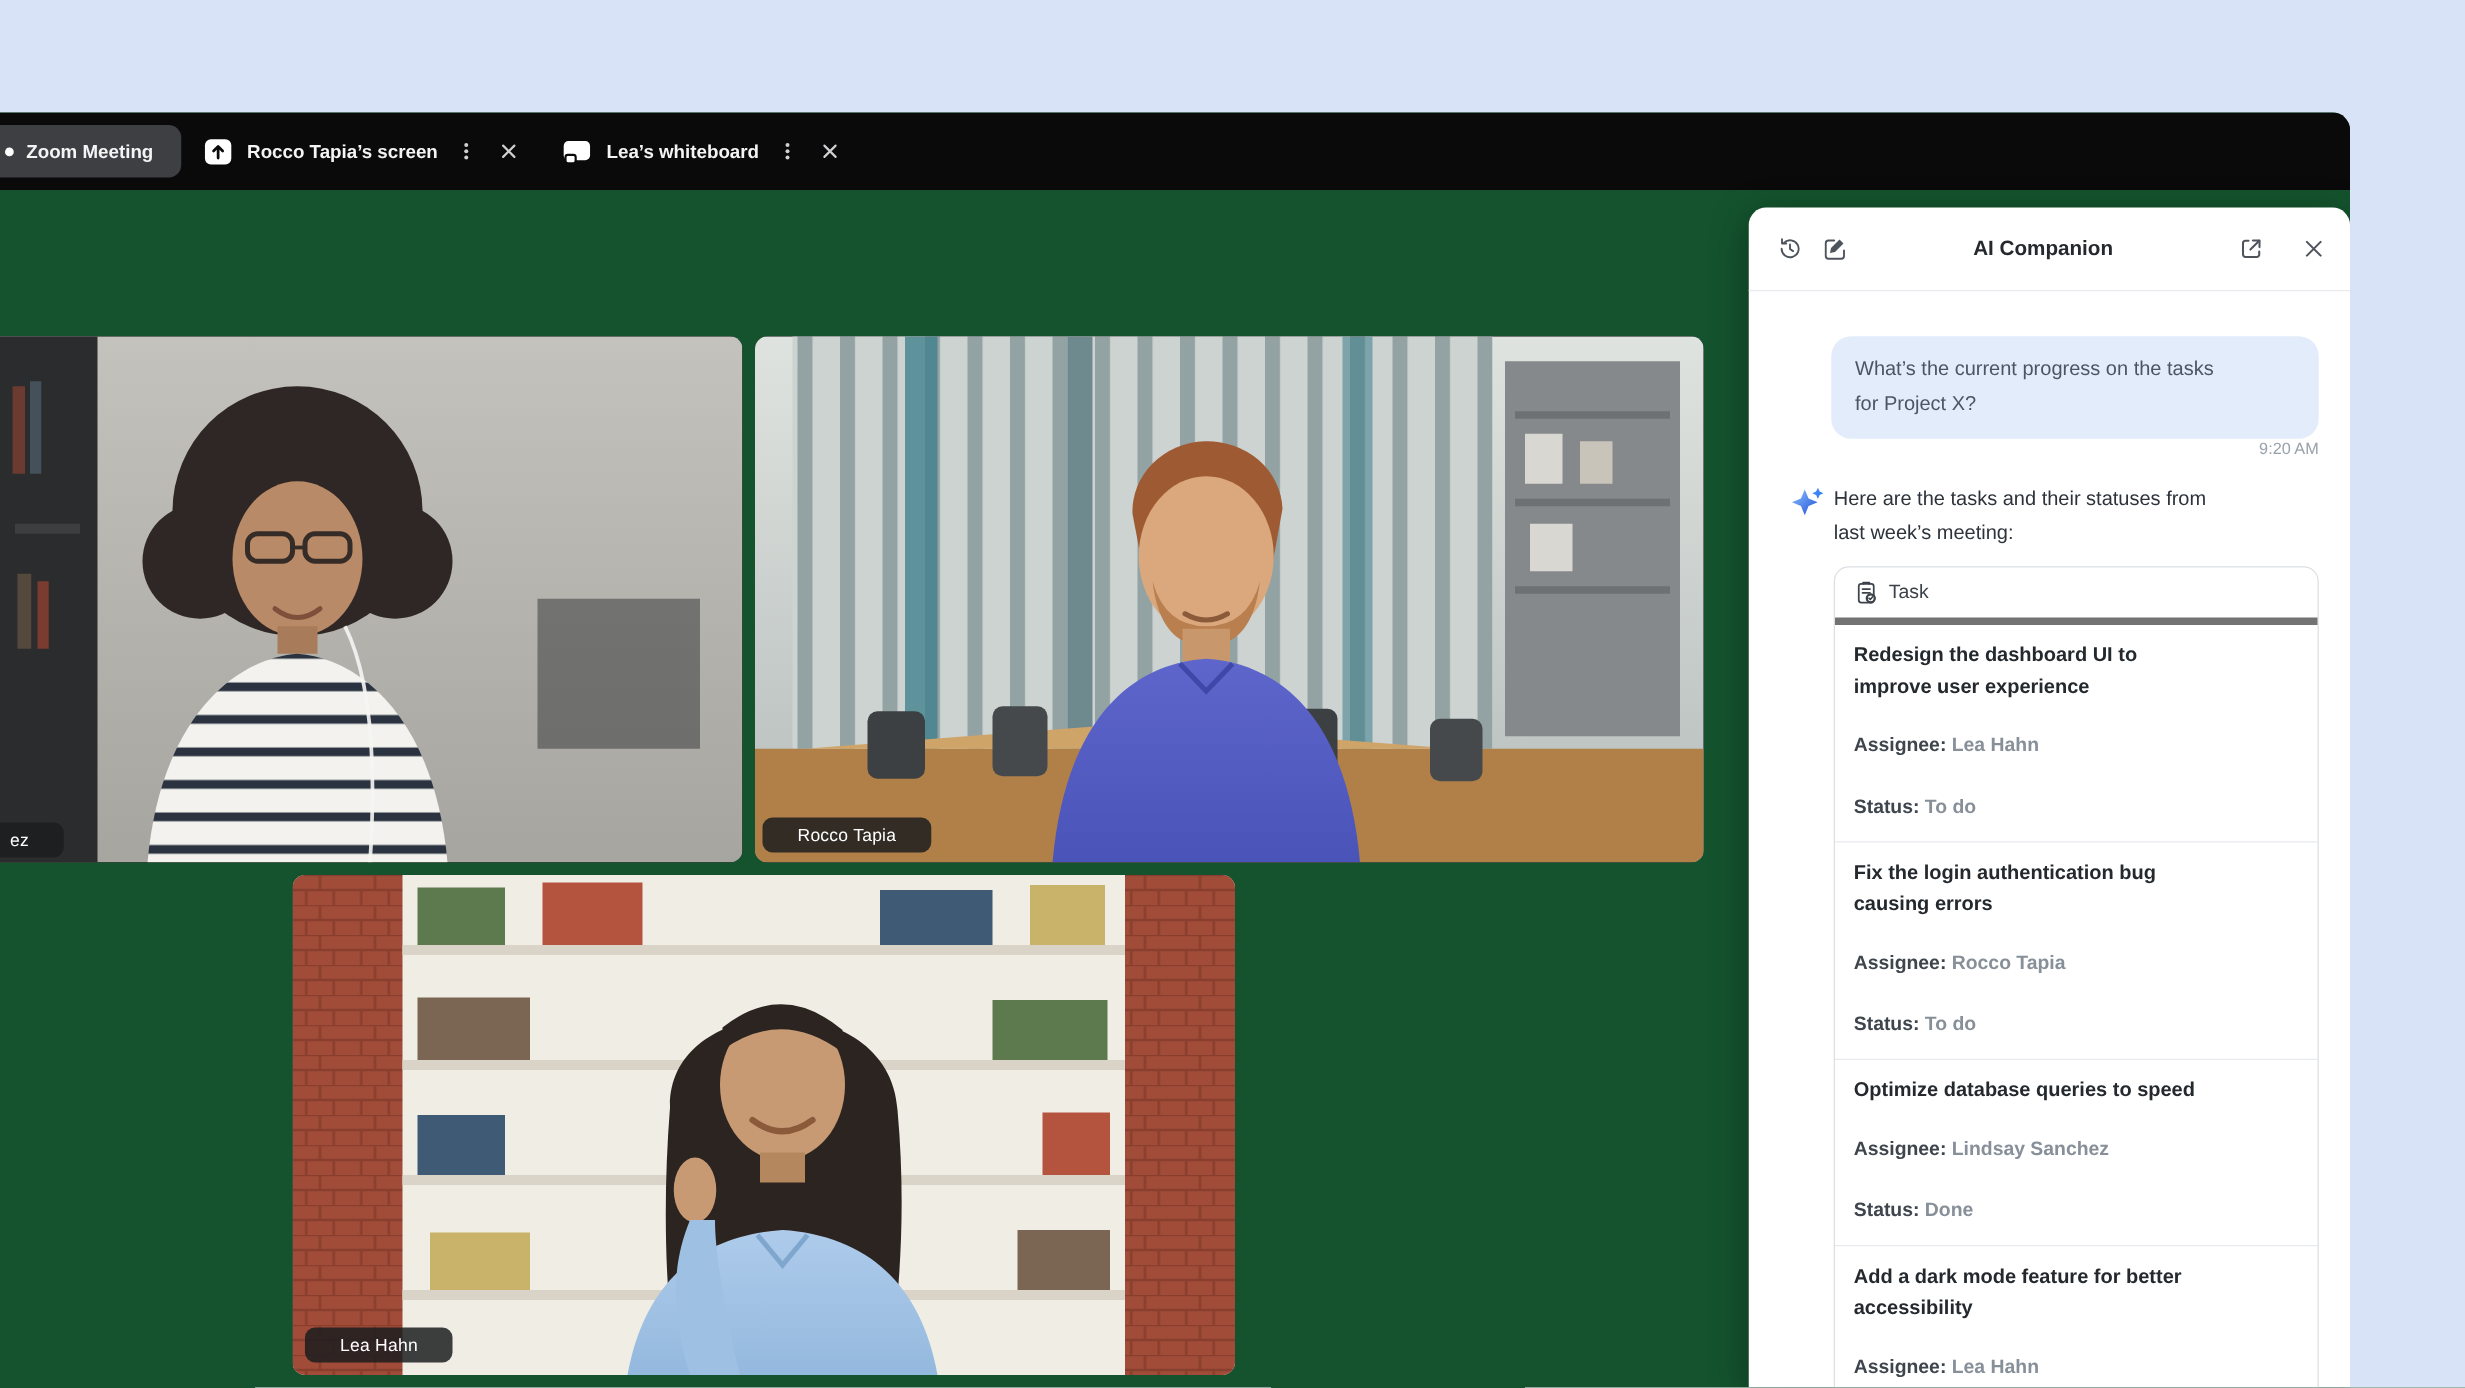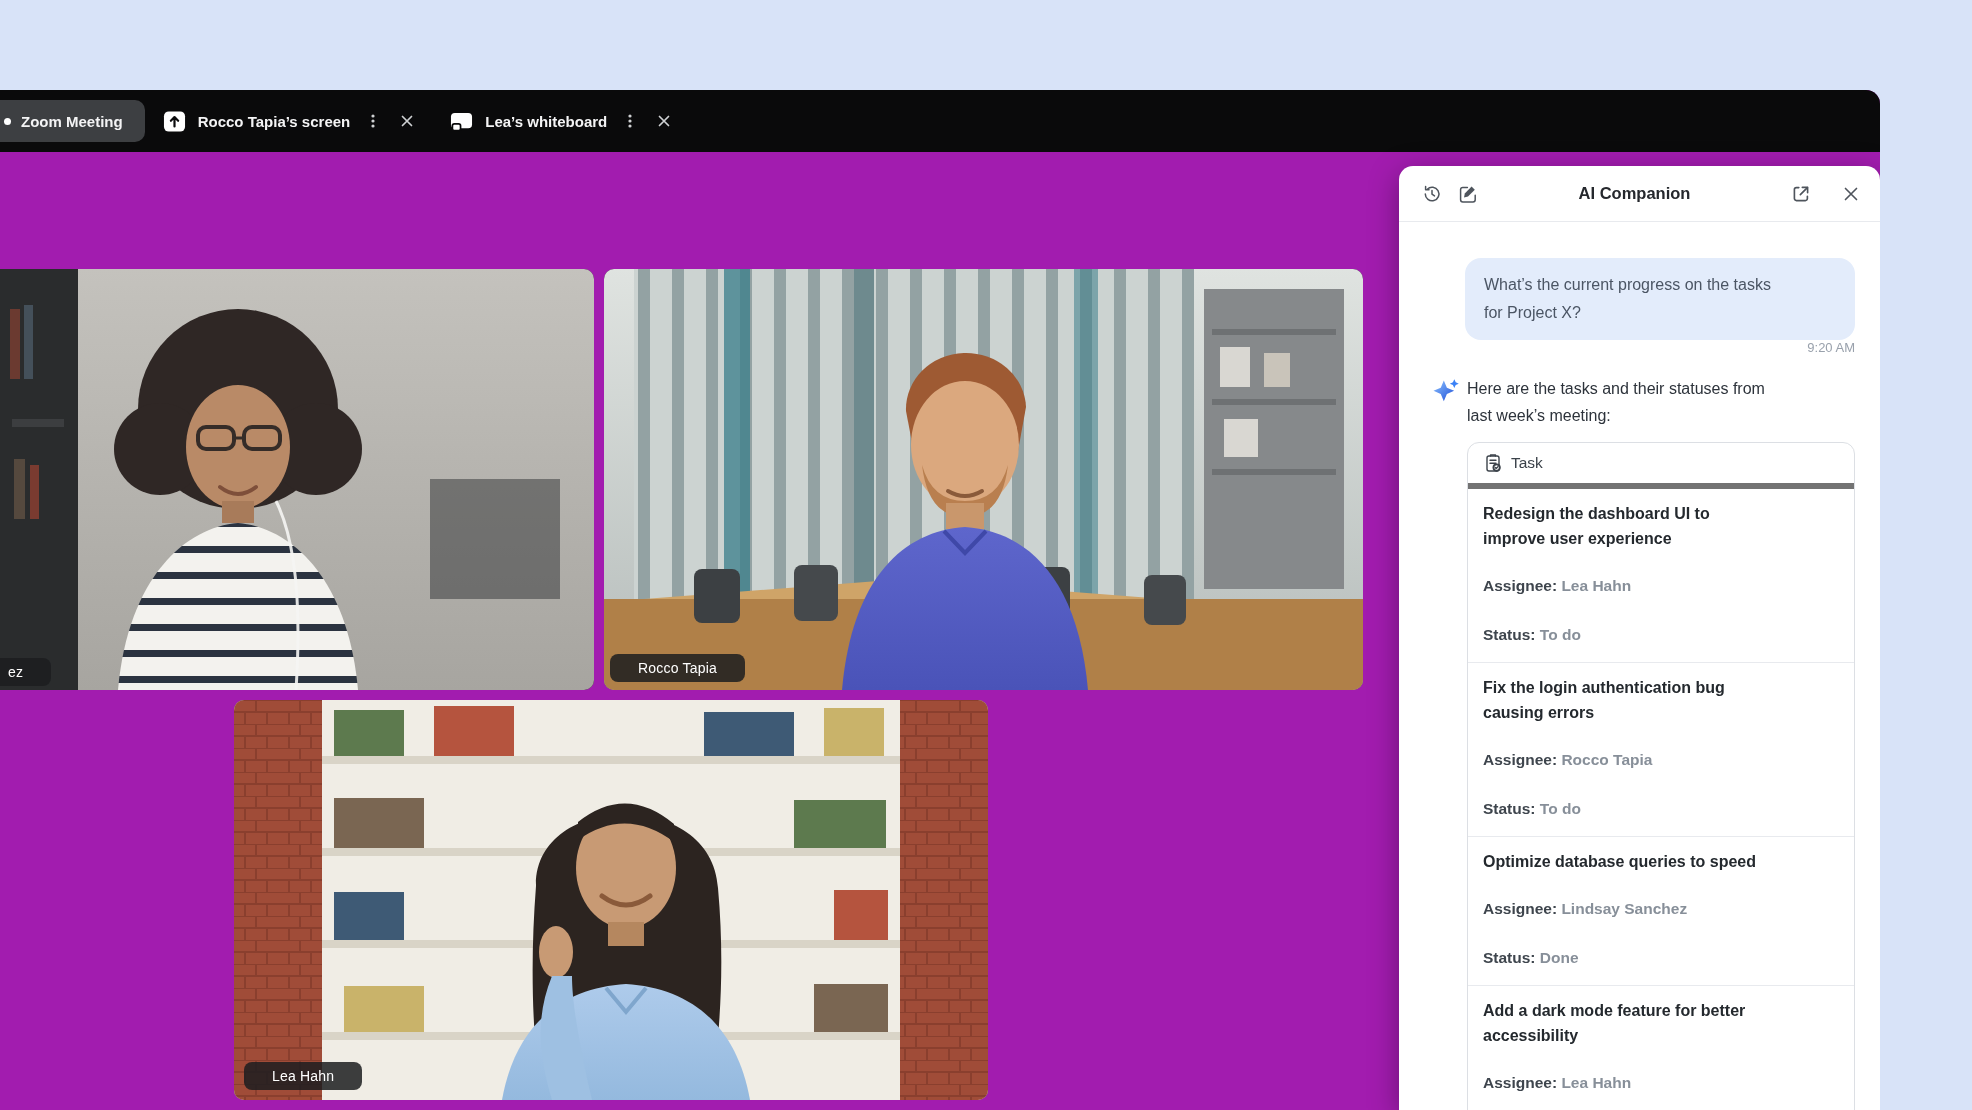--- a/index.html
+++ b/index.html
@@ -1,21 +1,21 @@
 <!DOCTYPE html>
 <html><head>
 <meta charset="utf-8">
 <style>
   * { margin:0; padding:0; box-sizing:border-box; }
   html,body { width:1972px; height:1110px; overflow:hidden; font-family:"Liberation Sans", sans-serif; }
   .stage { position:relative; width:1972px; height:1110px; background:#d8e3f8; overflow:hidden; }
 
   
   .meeting-window { position:absolute; left:0; top:90px; width:1880px; height:1020px;
-    background:#a21caf; border-top-right-radius:14px; overflow:hidden; }
+    background:#14532d; border-top-right-radius:14px; overflow:hidden; }
 
   
   .tab-bar { position:absolute; left:0; top:0; width:100%; height:62px; background:#0a0a0b;
     display:flex; align-items:center; }
   .tab { display:flex; align-items:center; color:#f4f4f5; font-size:15px; font-weight:600; white-space:nowrap; cursor:default; }
   .tab-active { background:#3d3f42; height:42px; border-radius:10px; padding:0 22px 0 16px; margin-left:-12px; gap:10px; }
   .tab-dot { width:7px; height:7px; border-radius:50%; background:#ffffff; flex:0 0 auto; }
   .tab-plain { margin-left:18px; gap:12px; }
   .tab-plain.second { margin-left:32px; }
   .tab-icon { width:23px; height:23px; display:inline-flex; }
@@ -30,21 +30,21 @@
   .tile-3 { left:234px; top:610px; width:754px; height:400px; }
   .name-tag { position:absolute; background:rgba(28,29,32,.85); color:#fff; font-size:14px;
     padding:7px 28px; border-radius:8px; line-height:1; letter-spacing:.2px; }
   .name-tag.cut { left:0; bottom:4px; border-top-left-radius:0; border-bottom-left-radius:0; padding-left:8px; }
   .name-tag.t2 { left:6px; bottom:8px; }
   .name-tag.t3 { left:10px; bottom:10px; }
 
   
   .ai-panel { position:absolute; left:1399px; top:76px; width:481px; height:944px; background:#ffffff;
     border-radius:14px 14px 0 0; box-shadow:0 8px 30px rgba(0,0,0,.35); display:flex; flex-direction:column; }
-  .panel-header { height:56px; flex:0 0 auto; display:flex; align-items:center; padding:0 18px 0 22px;
+  .panel-header { height:67px; flex:0 0 auto; display:flex; align-items:center; padding:0 18px 0 22px;
     border-bottom:1px solid #e8eaee; }
   .hdr-icon { width:22px; height:22px; color:#4e545c; display:inline-flex; cursor:pointer; }
   .hdr-icon svg { width:22px; height:22px; }
   .hdr-icon + .hdr-icon { margin-left:14px; }
   .panel-title { flex:1; text-align:center; font-size:16.5px; font-weight:700; color:#25282d; }
   .hdr-right { display:flex; align-items:center; gap:14px; }
 
   .chat { flex:1; overflow:hidden; padding:36px 25px 0 33px; }
   .bubble { margin-left:auto; width:390px; background:#e3ecfb; border-radius:16px; padding:13px 19px;
     font-size:16px; line-height:28px; color:#4b5564; }

